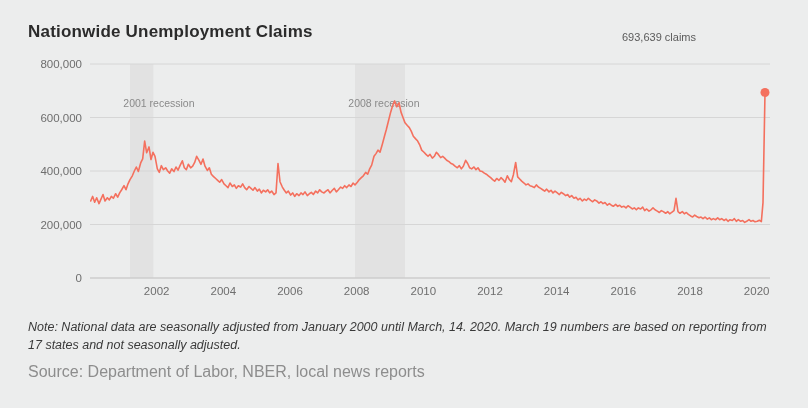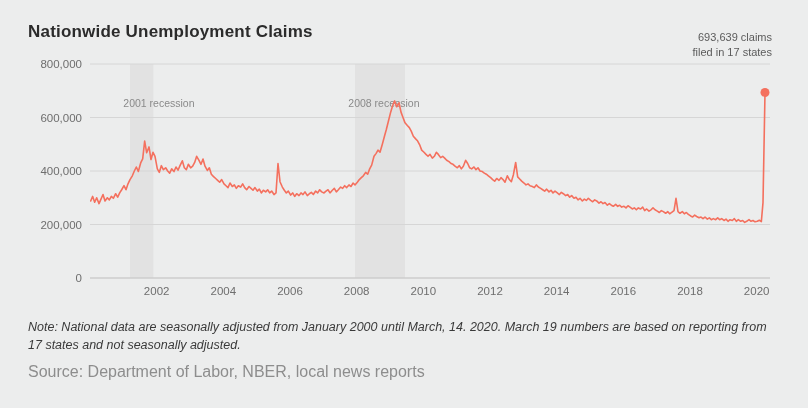--- a/index.html
+++ b/index.html
@@ -57,21 +57,20 @@
     position: absolute;
     left: 28px;
     top: 363px;
     font-size: 16px;
     color: #8d8d8d;
   }
   .annotation {
     position: absolute;
     right: 36px;
     top: 30px;
-    text-align: right;
     font-size: 11px;
     color: #5b5b5b;
     line-height: 1.35;
     width: 150px;
   }
   .axis-label {
     font-size: 11.5px;
     fill: #6e6e6e;
     font-family: "Liberation Sans", sans-serif;
   }
@@ -115,19 +114,18 @@
         <text x="728.6666666666637" y="237" text-anchor="middle" class="axis-label">2020</text>
         <text x="95.33333333333319" y="48.79999999999998" text-anchor="start" class="recession-label">2001 recession</text>
         <text x="320.3333333333322" y="48.79999999999998" text-anchor="start" class="recession-label">2008 recession</text>
         <polyline points="62.67,142.96 64.67,138.41 66.67,144.30 68.67,139.75 71.00,145.63 73.00,141.09 75.00,136.54 77.00,142.96 79.33,139.75 81.33,141.89 83.33,138.41 85.33,140.28 87.67,135.74 89.67,139.22 91.67,134.94 93.67,131.73 96.00,127.71 98.00,131.73 100.00,125.84 102.00,121.56 104.33,117.81 106.33,113.00 108.33,108.99 110.33,113.53 112.67,104.98 114.67,100.96 116.67,83.04 118.67,94.81 121.00,88.92 123.00,101.50 125.00,94.27 127.00,98.29 129.33,110.86 131.33,114.34 133.33,107.65 135.33,111.66 137.67,109.79 139.67,113.00 141.67,115.14 143.67,110.86 146.00,113.53 148.00,108.99 150.00,112.20 152.00,107.65 154.33,102.84 156.33,109.79 158.33,111.66 160.33,106.31 162.67,109.79 164.67,108.19 166.67,104.44 168.67,98.29 171.00,102.30 173.00,106.31 175.00,100.96 177.00,108.19 179.33,112.47 181.33,109.79 183.33,116.21 185.33,118.35 187.67,120.49 189.67,122.36 191.67,124.23 193.67,121.56 196.00,125.84 198.00,127.71 200.00,129.59 202.00,125.04 204.33,128.51 206.33,126.91 208.33,130.39 210.33,127.71 212.67,129.05 214.67,125.84 216.67,129.59 218.67,131.73 221.00,128.51 223.00,130.39 225.00,132.26 227.00,129.59 229.33,133.06 231.33,131.19 233.33,134.94 235.33,132.26 237.67,133.87 239.67,131.73 241.67,134.94 243.67,133.06 246.00,136.54 248.00,134.94 250.00,105.51 252.00,123.70 254.33,129.05 256.33,132.26 258.33,134.94 260.33,133.06 262.67,137.07 264.67,134.94 266.67,138.41 268.67,135.74 271.00,137.61 273.00,134.94 275.00,136.54 277.00,133.87 279.33,137.61 281.33,135.74 283.33,134.40 285.33,136.54 287.67,133.06 289.67,134.94 291.67,131.73 293.67,133.87 296.00,134.94 298.00,133.06 300.00,131.73 302.00,134.94 304.33,132.26 306.33,130.39 308.33,133.87 310.33,131.73 312.67,129.05 314.67,130.39 316.67,127.71 318.67,129.59 321.00,126.91 323.00,128.51 325.00,125.04 327.00,126.91 329.33,124.23 331.33,121.56 333.33,119.69 335.33,117.81 337.67,114.34 339.67,116.21 341.67,110.86 343.67,107.12 346.00,98.29 348.00,95.61 350.00,92.13 352.00,94.27 354.33,86.25 356.33,78.76 358.33,71.54 360.33,63.51 362.67,54.15 364.67,47.46 366.67,42.91 368.67,48.80 371.00,44.79 373.00,54.15 375.00,59.50 377.00,64.85 379.33,67.53 381.33,69.66 383.33,73.41 385.33,78.22 387.67,80.90 389.67,83.04 391.67,86.78 393.67,92.13 396.00,94.27 398.00,96.41 400.00,98.29 402.00,96.41 404.33,100.16 406.33,98.29 408.33,94.27 410.33,96.41 412.67,99.63 414.67,98.29 416.67,100.16 418.67,102.30 421.00,103.64 423.00,105.51 425.00,106.31 427.00,108.19 429.33,109.79 431.33,107.65 433.33,110.86 435.33,108.19 437.67,102.30 439.67,105.51 441.67,109.79 443.67,110.86 446.00,108.99 448.00,111.66 450.00,109.79 452.00,113.00 454.33,113.53 456.33,115.14 458.33,116.21 460.33,117.81 462.67,119.69 464.67,121.56 466.67,123.16 468.67,120.49 471.00,122.36 473.00,119.69 475.00,121.56 477.00,124.23 479.33,117.81 481.33,121.56 483.33,123.70 485.33,117.01 487.67,104.44 489.67,118.89 491.67,121.02 493.67,123.16 496.00,125.04 498.00,126.91 500.00,125.84 502.00,127.71 504.33,128.51 506.33,129.59 508.33,126.91 510.33,129.05 512.67,130.39 514.67,131.73 516.67,133.06 518.67,131.19 521.00,133.87 523.00,132.26 525.00,134.94 527.00,133.06 529.33,134.94 531.33,136.54 533.33,134.40 535.33,135.74 537.67,137.61 539.67,136.54 541.67,139.22 543.67,137.61 546.00,140.28 548.00,139.22 550.00,141.89 552.00,140.28 554.33,142.96 556.33,141.09 558.33,142.43 560.33,140.28 562.67,142.43 564.67,143.76 566.67,141.89 568.67,142.96 571.00,145.10 573.00,143.76 575.00,145.63 577.00,144.56 579.33,147.24 581.33,145.63 583.33,147.24 585.33,148.31 587.67,146.44 589.67,148.31 591.67,147.24 593.67,149.11 596.00,148.31 598.00,149.91 600.00,147.77 602.00,149.11 604.33,150.99 606.33,149.91 608.33,151.79 610.33,149.91 612.67,150.99 614.67,149.11 616.67,152.59 618.67,150.99 621.00,153.13 623.00,151.79 625.00,149.91 627.00,151.79 629.33,153.13 631.33,154.46 633.33,152.59 635.33,153.66 637.67,155.26 639.67,153.66 641.67,155.80 643.67,154.46 646.00,152.59 648.00,140.28 650.00,153.66 652.00,155.26 654.33,153.66 656.33,155.80 658.33,154.46 660.33,156.34 662.67,157.94 664.67,159.01 666.67,157.14 668.67,158.47 671.00,159.81 673.00,159.01 675.00,160.62 677.00,159.01 679.33,161.15 681.33,159.81 683.33,161.69 685.33,160.62 687.67,161.69 689.67,159.81 691.67,161.69 693.67,160.62 696.00,162.49 698.00,161.15 700.00,163.29 702.00,161.69 704.33,162.49 706.33,160.62 708.33,163.29 710.33,161.69 712.67,163.29 714.67,162.49 716.67,164.36 718.67,163.29 721.00,161.69 723.00,163.29 725.00,162.49 727.00,163.82 729.33,163.29 731.33,162.22 733.33,163.56 735.00,144.56 737.00,34.45" fill="none" stroke="#f4705e" stroke-width="1.6" stroke-linejoin="round" stroke-linecap="round"></polyline>
         <circle cx="736.999999999997" cy="34.45156749999998" r="4.5" fill="#f4705e"></circle>
       </svg>
   </div>
 
   <div class="annotation">
     <div>693,639 claims</div>
-    <div>filed in 17 states</div>
   </div>
 
   <div class="note">Note: National data are seasonally adjusted from January 2000 until March, 14. 2020. March 19 numbers are based on reporting from 17 states and not seasonally adjusted.</div>
   <div class="source">Source: Department of Labor, NBER, local news reports</div>
 
 </div>
 
 </body></html>

